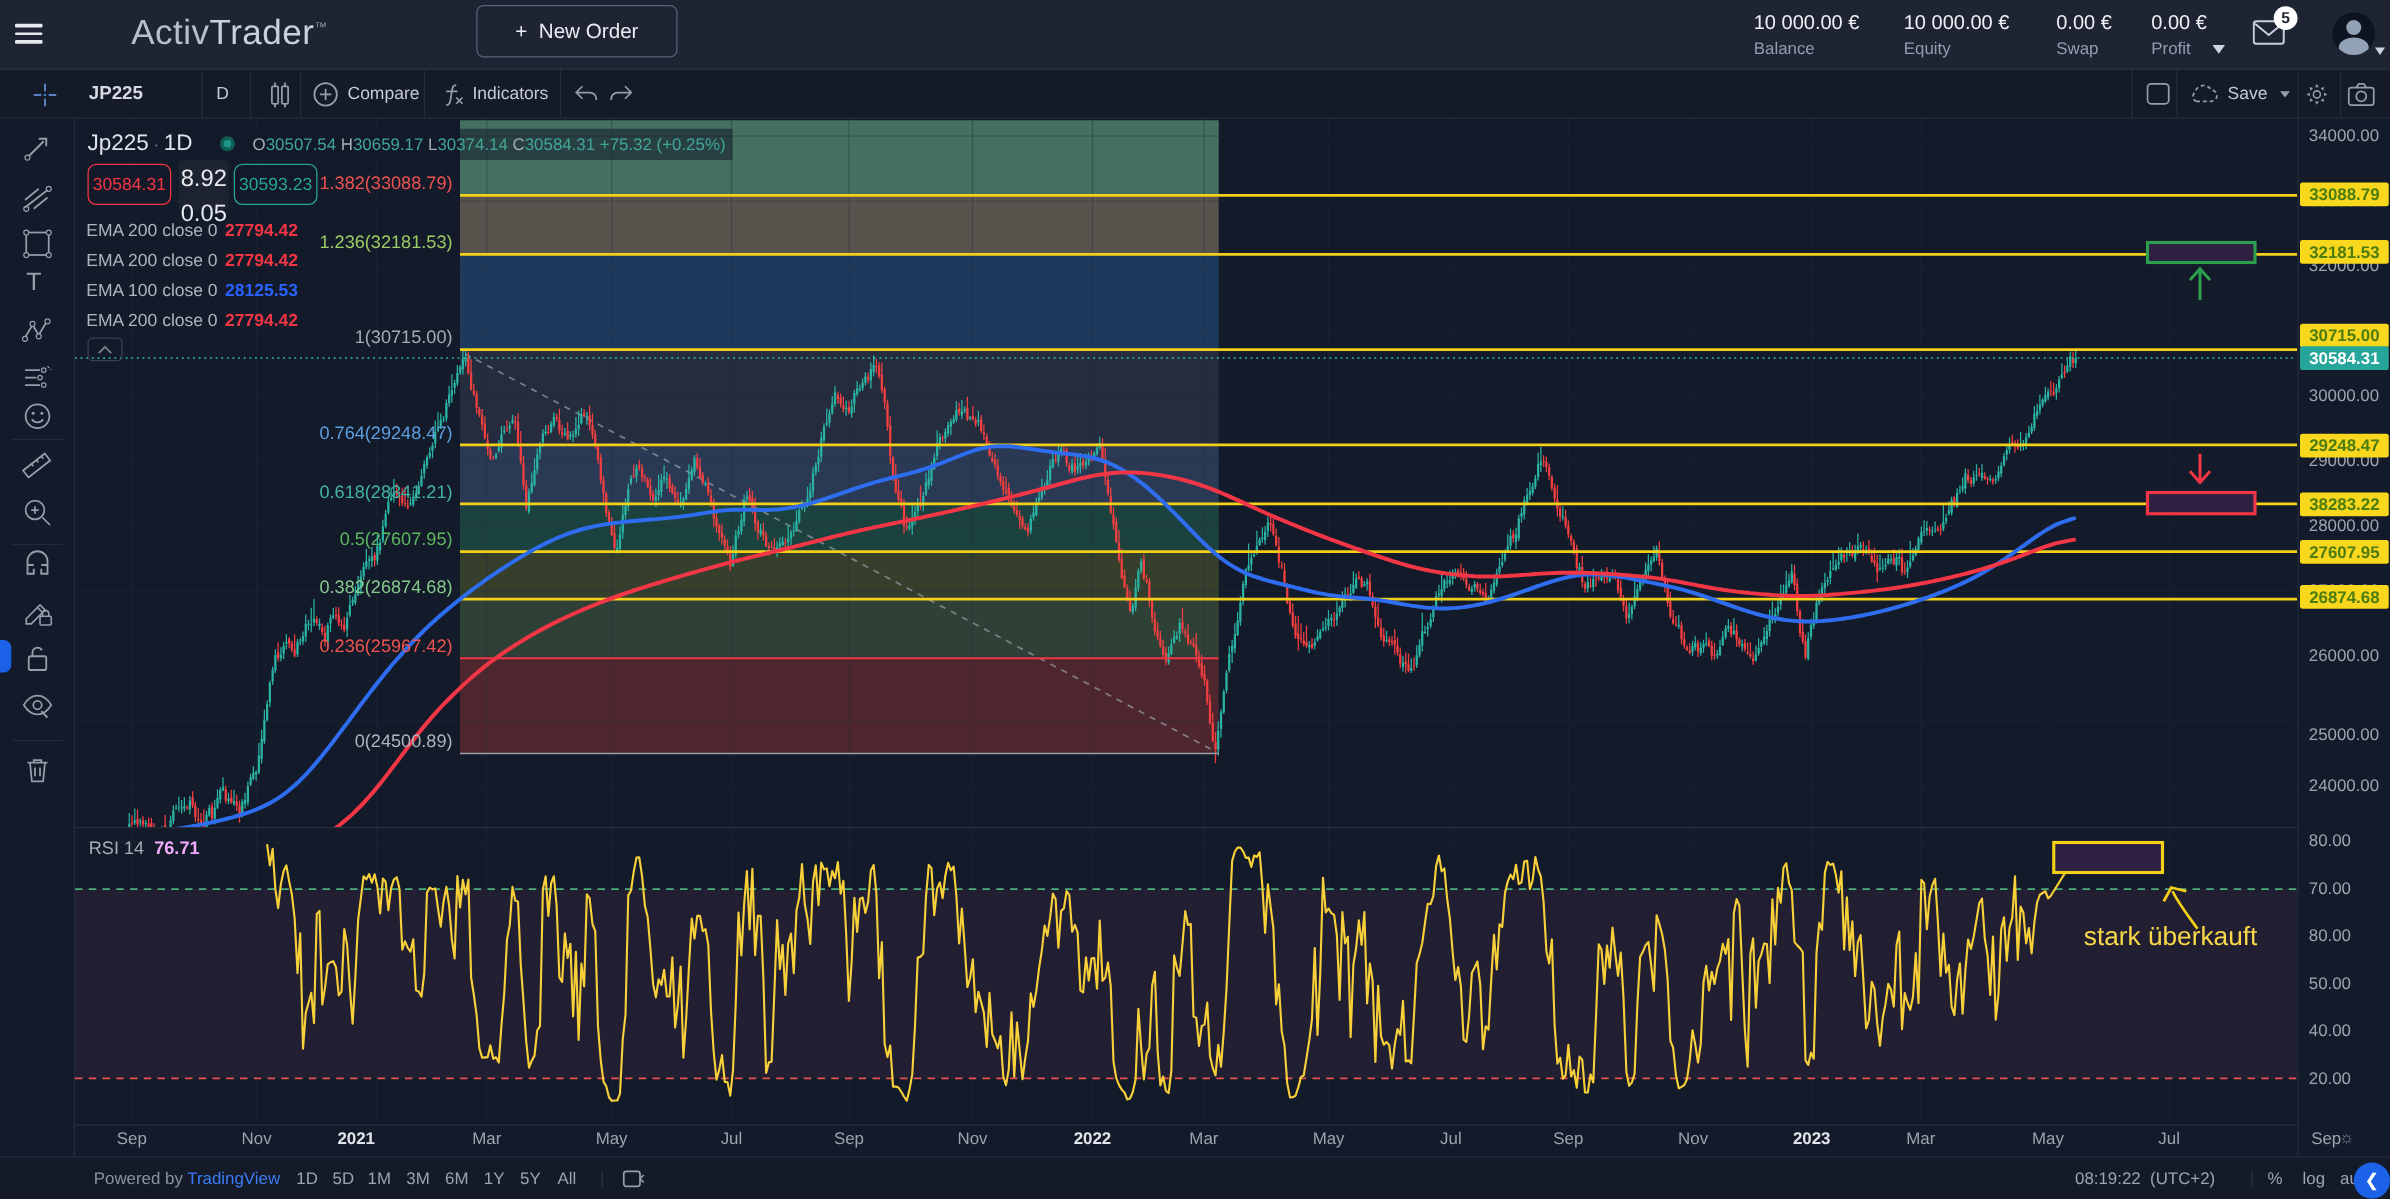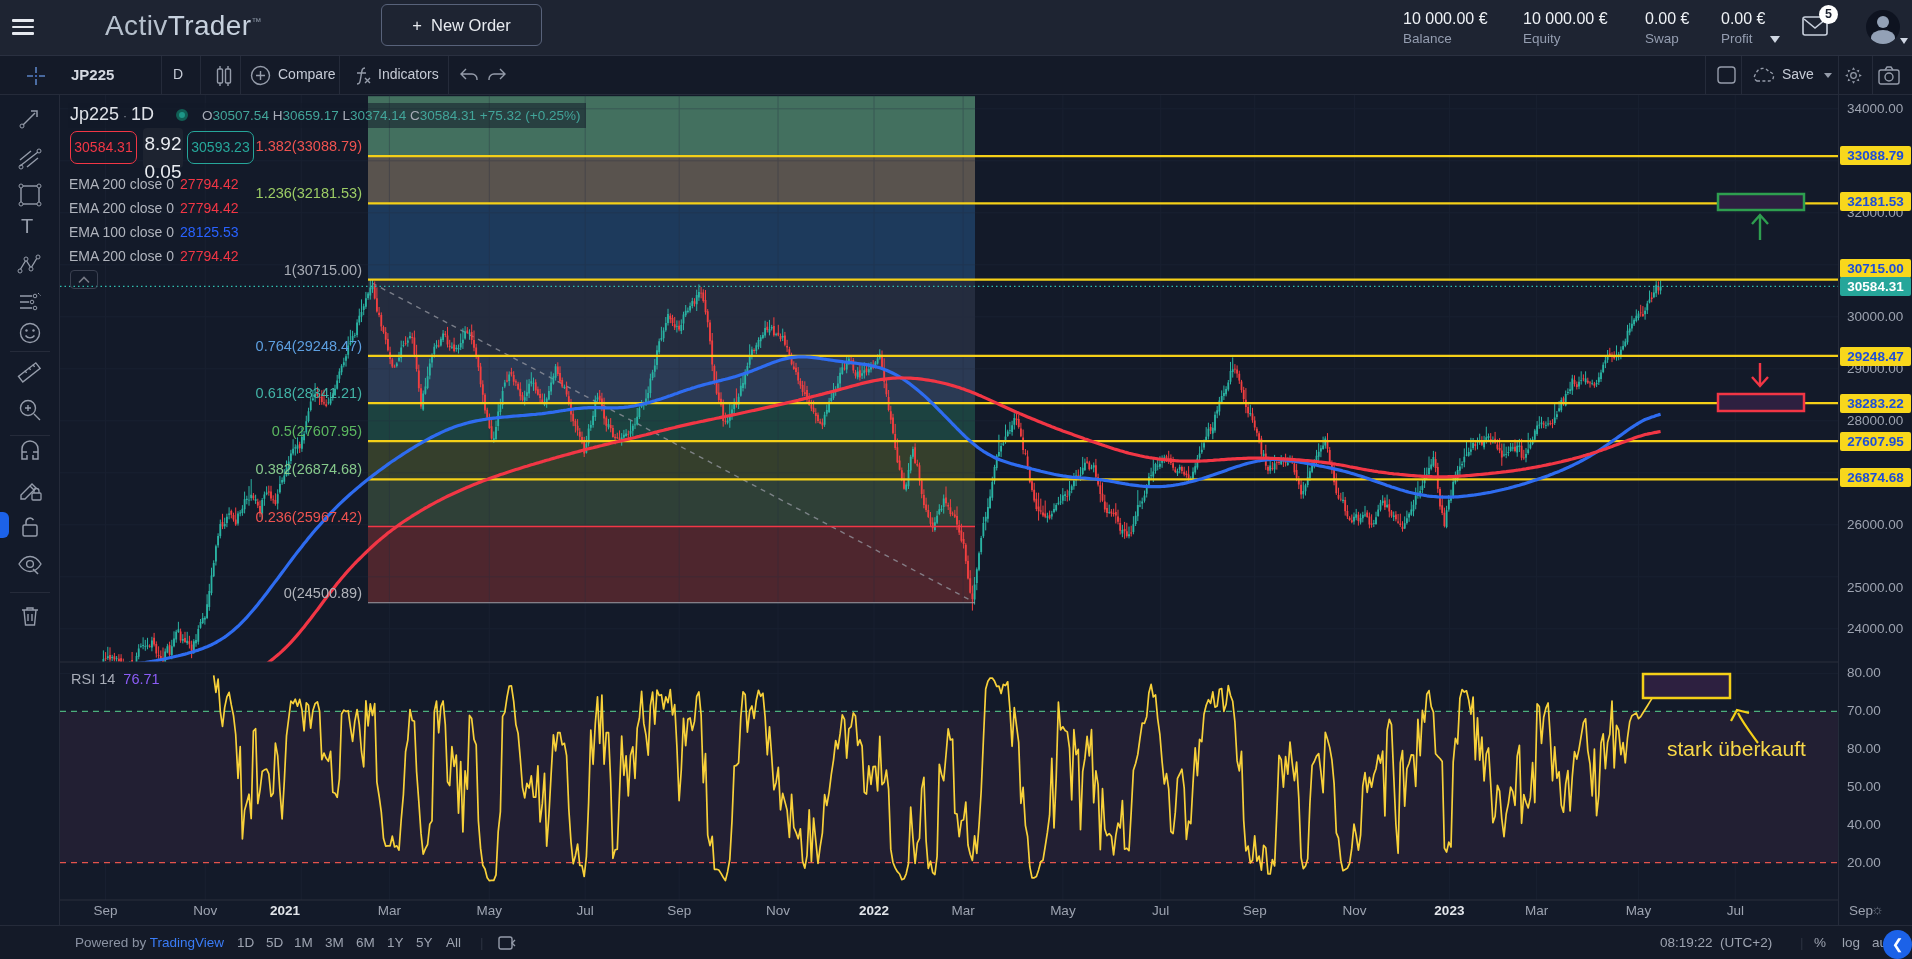--- a/index.html
+++ b/index.html
@@ -19,37 +19,37 @@
 .caret{position:absolute;width:0;height:0;border-left:5.5px solid transparent;border-right:5.5px solid transparent;border-top:7px solid #cfd6e2}
 #toolrow{position:absolute;left:0;top:56px;width:1912px;height:39px;background:#141a28;border-bottom:1px solid #252b3a;color:#b4bac7}
 .vsep{position:absolute;top:56px;height:39px;width:1px;background:#252b3a}
 .trtxt{position:absolute;top:66px;font-size:14px;color:#c6cbd6}
 #lefttb{position:absolute;left:0;top:95px;width:60px;height:830px;background:#131a29;border-right:1px solid #252b3a}
 .ltico{position:absolute;left:17px}
 .lsep{position:absolute;left:10px;width:40px;height:1px;background:#252b3a}
 #chartwrap{position:absolute;left:60px;top:95px;width:1778px;height:830px;background:#131a29}
 #paxis{position:absolute;left:1838px;top:95px;width:74px;height:830px;background:#131a29;border-left:1px solid #252b3a}
 .agray{position:absolute;left:8px;font-size:13.5px;color:#9da3b0}
-.ylab{position:absolute;left:1px;width:71px;height:19px;background:#f8d71c;color:#1d4ed8;font-size:13.5px;font-weight:bold;text-align:center;line-height:19px;border-radius:2px}
+.ylab{position:absolute;left:1px;width:71px;height:19px;background:#f8d71c;color:#4d7c0f;font-size:13.5px;font-weight:bold;text-align:center;line-height:19px;border-radius:2px}
 .tl{position:absolute;top:903px;width:36px;text-align:center;font-size:13.5px;color:#9da3b0}
 .ty{color:#e2e5ea;font-weight:bold}
 #botbar{position:absolute;left:0;top:925px;width:1912px;height:34px;background:#141a28;border-top:1px solid #252b3a;color:#9da3b0;font-size:13.5px}
 #botbar span{position:absolute;top:9px}
 #legend1{position:absolute;left:68px;top:103px;color:#dfe2e8;font-size:18px;background:rgba(19,25,40,.55);padding:1px 6px 3px 2px;white-space:nowrap}
 #legend1 .dot{display:inline-block;width:12px;height:12px;border-radius:50%;background:#1d9687;border:3px solid #115e54;vertical-align:-1px;margin:0 14px 0 22px}
 #legend1 .sm{font-size:13.5px;color:#a8adb8}
 #legend1 .tv{font-size:13.5px;color:#42a59a}
 #pricebx{position:absolute;left:70px;top:131px}
 .pb{position:absolute;top:0;width:67px;height:33px;border-radius:7px;font-size:14px;text-align:center;line-height:31px;background:rgba(19,25,40,.4)}
 #spread{position:absolute;left:73px;top:-3px;width:40px;height:40px;background:#1d2330;border-radius:4px;color:#e8ebf0;font-size:19px;text-align:center;line-height:1.45;padding-top:2px}
 .emarow{position:absolute;left:69px;font-size:14px;color:#b0b4bd}
-.emarow b{font-weight:normal;margin-left:6px}
+.emarow b{font-weight:bold;margin-left:6px}
 #collbtn{position:absolute;left:70px;top:270px;width:28px;height:19px;border:1px solid #3a4050;border-radius:4px;color:#787b86;text-align:center;line-height:17px;font-size:11px}
 #rsileg{position:absolute;left:71px;top:671px;font-size:14.5px;color:#a8adb8}
-#rsileg b{color:#8b5cf6;font-weight:normal;margin-left:8px}
+#rsileg b{color:#f0abfc;font-weight:bold;margin-left:8px}
 #bluetab{position:absolute;left:0;top:512px;width:9px;height:26px;background:#1c62e8;border-radius:0 6px 6px 0}
 #bluecirc{position:absolute;left:1883px;top:930px;width:29px;height:29px;border-radius:50%;background:#1c62e8;color:#fff;font-size:14px;text-align:center;line-height:28px}
 #gearbr{position:absolute;left:1871px;top:901px;color:#787f8d;font-size:14px}
 svg.ic{stroke:#959caa;fill:none;stroke-width:1.4}
 </style></head><body>
 <div id="chartwrap"><svg id="chart" width="1778" height="830" viewBox="0 0 1778 830" font-family="'Liberation Sans',sans-serif">
 <defs>
 <clipPath id="cpm">
           <rect x="0" y="0" width="1778" height="567"></rect>
         </clipPath>

